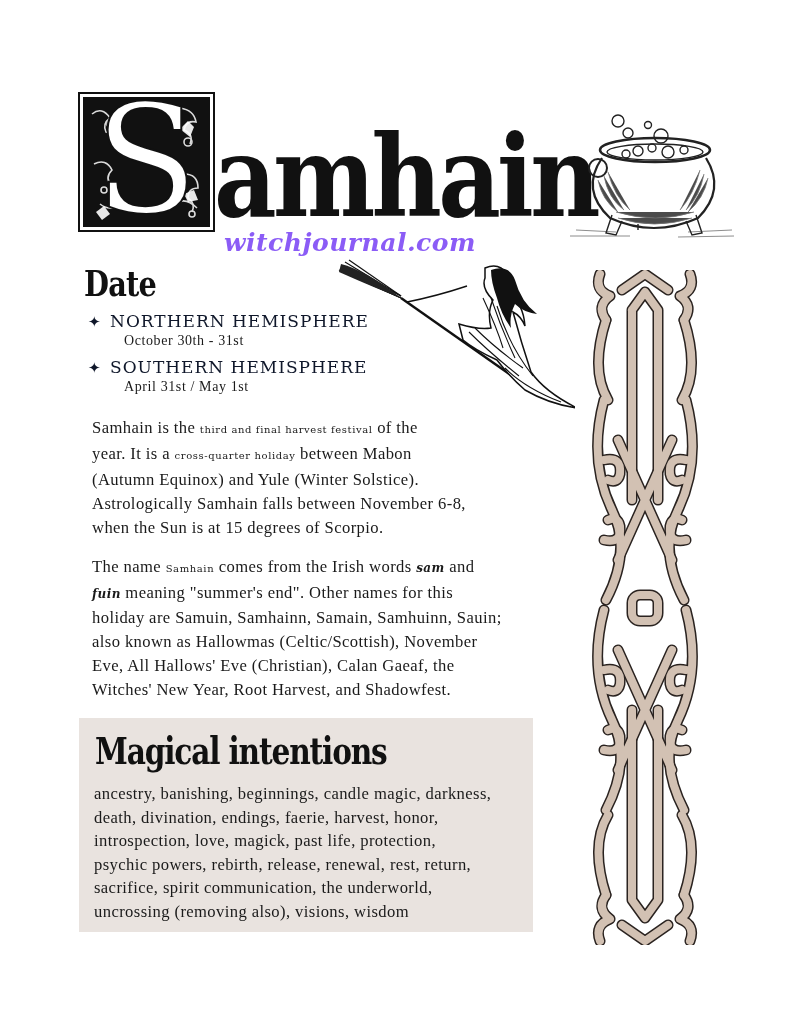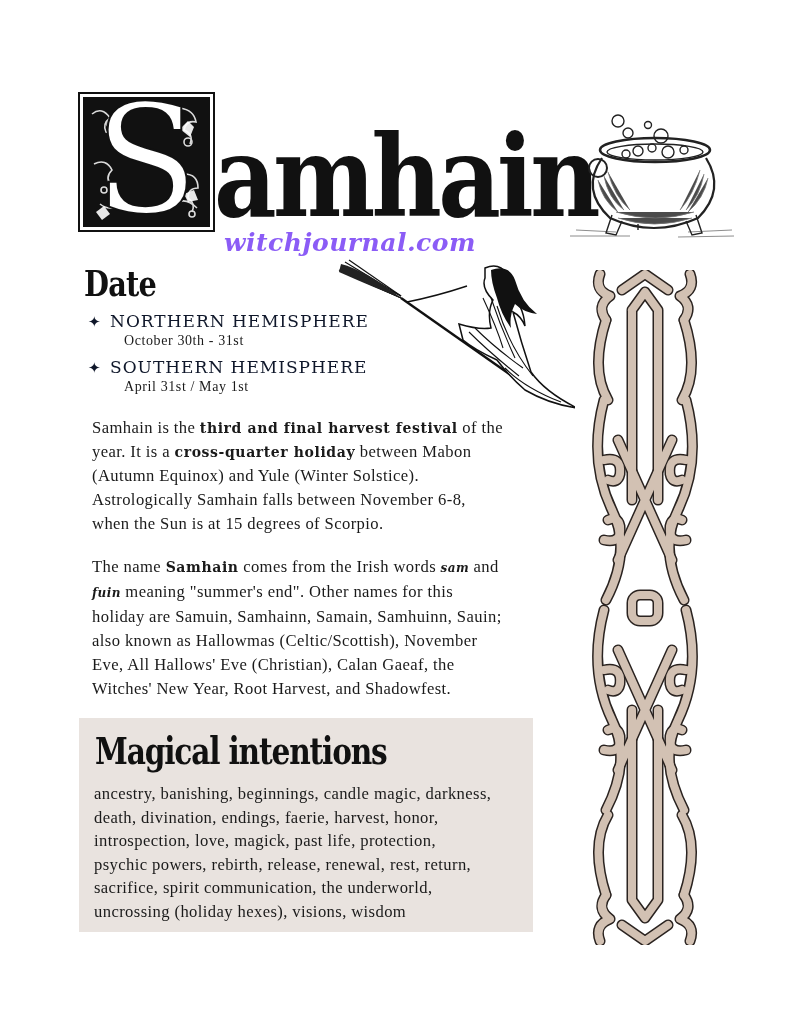--- a/index.html
+++ b/index.html
@@ -45,21 +45,21 @@
   .hemi .star { display:inline-block; width:22px; font-size:15px; }
   .hemi-date { left:124px; font-size:14px; letter-spacing:0.6px; color:#1a1a1a; }
 
   .witch { left:335px; top:258px; width:240px; height:165px; }
 
   
   .para {
     left:92px; width:462px; font-size:16.6px; line-height:24px; letter-spacing:0.4px; color:#1a1a1a;
     text-align:left;
   }
-  .para b { font-family:"DejaVu Serif", serif; font-weight:bold; font-size:14px; letter-spacing:0.6px; }
+  .para b { font-family:"DejaVu Serif", serif; font-weight:normal; font-size:10px; letter-spacing:0.6px; }
   .para i { font-family:"DejaVu Serif", serif; font-weight:bold; font-style:italic; font-size:12px; }
   .line { display:block; white-space:nowrap; }
 
   
   .intent-box {
     left:79px; top:718px; width:454px; height:214px; background:#e9e3df;
   }
   .h-intent {
     position:absolute; left:16px; top:10px; font-family:"DejaVu Serif", serif; font-weight:bold;
     font-size:38px; color:#111; letter-spacing:-1.5px; transform:scaleX(0.78); transform-origin:left top;
@@ -194,21 +194,21 @@
 </div>
 
 <div class="abs intent-box">
   <div class="h-intent">Magical intentions</div>
   <div class="intent-list">
     <span class="line">ancestry, banishing, beginnings, candle magic, darkness,</span>
     <span class="line">death, divination, endings, faerie, harvest, honor,</span>
     <span class="line">introspection, love, magick, past life, protection,</span>
     <span class="line">psychic powers, rebirth, release, renewal, rest, return,</span>
     <span class="line">sacrifice, spirit communication, the underworld,</span>
-    <span class="line">uncrossing (holiday hexes), visions, wisdom</span>
+    <span class="line">uncrossing (removing also), visions, wisdom</span>
   </div>
 </div>
 
 <div class="abs border-art">
   <svg width="106" height="675" viewBox="0 0 106 675">
     <defs>
       <g id="knotUnit">
 
         <path d="M12 0 Q-4 60 20 110 Q40 150 14 200"></path>
         <path d="M94 0 Q110 60 86 110 Q66 150 92 200"></path>

